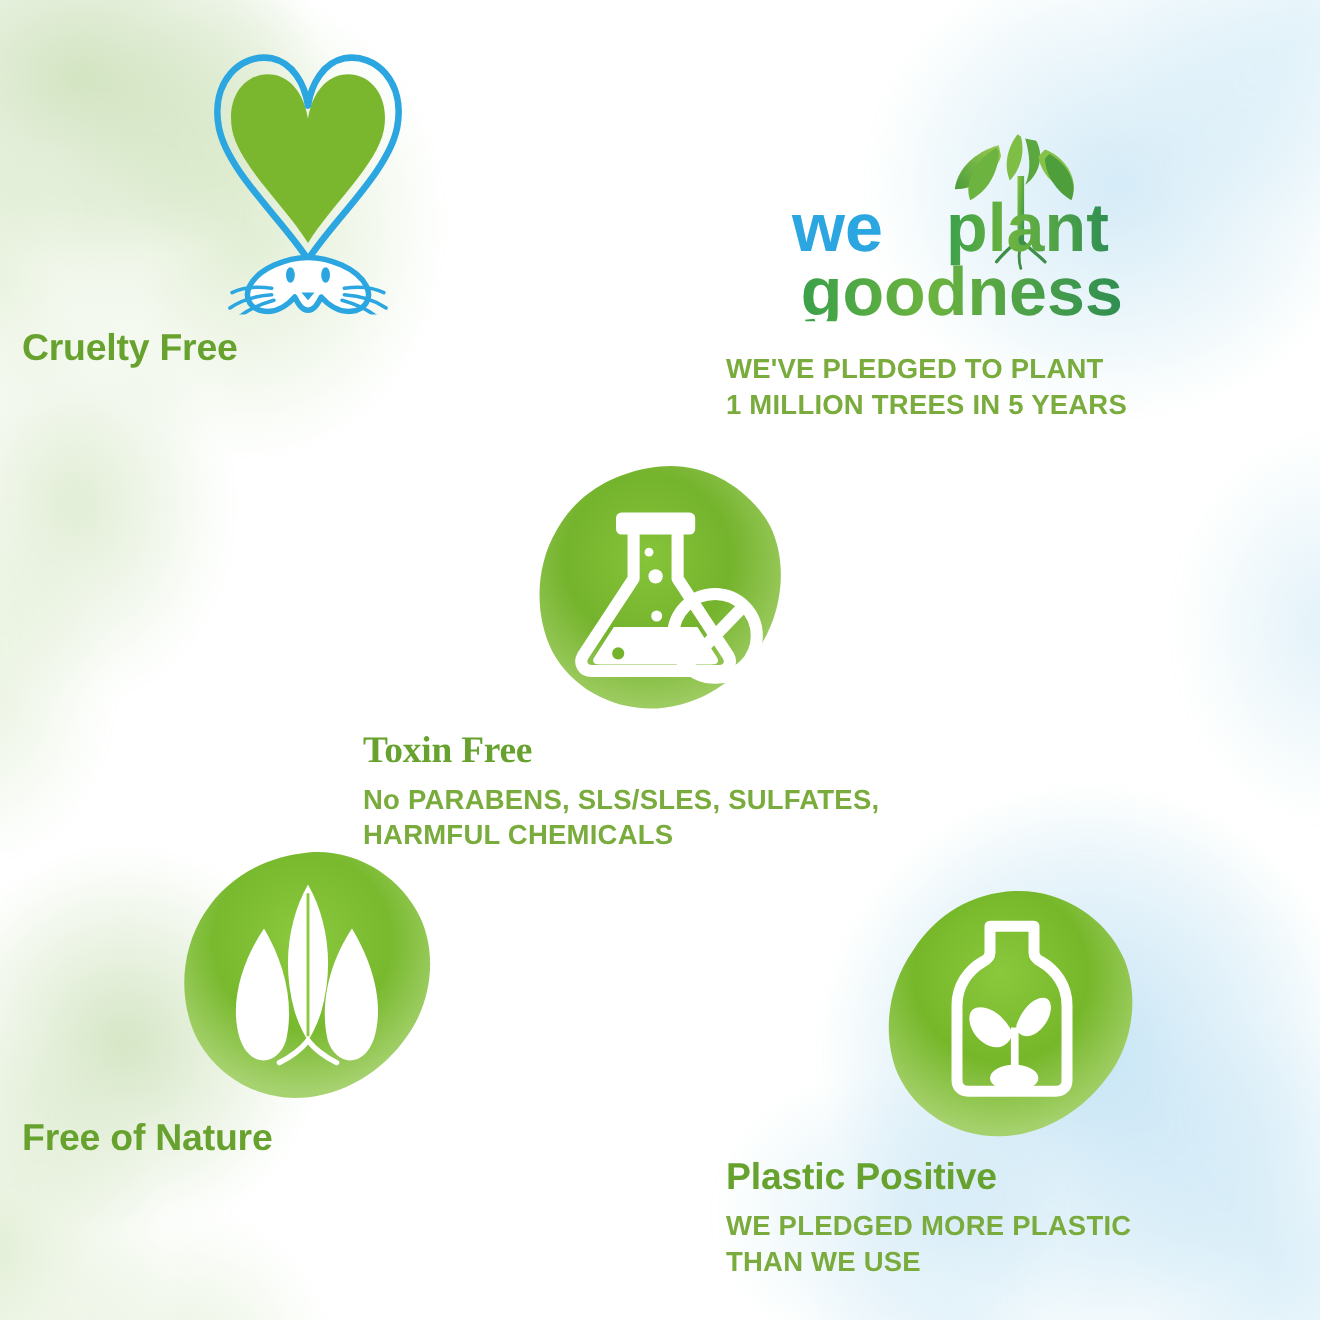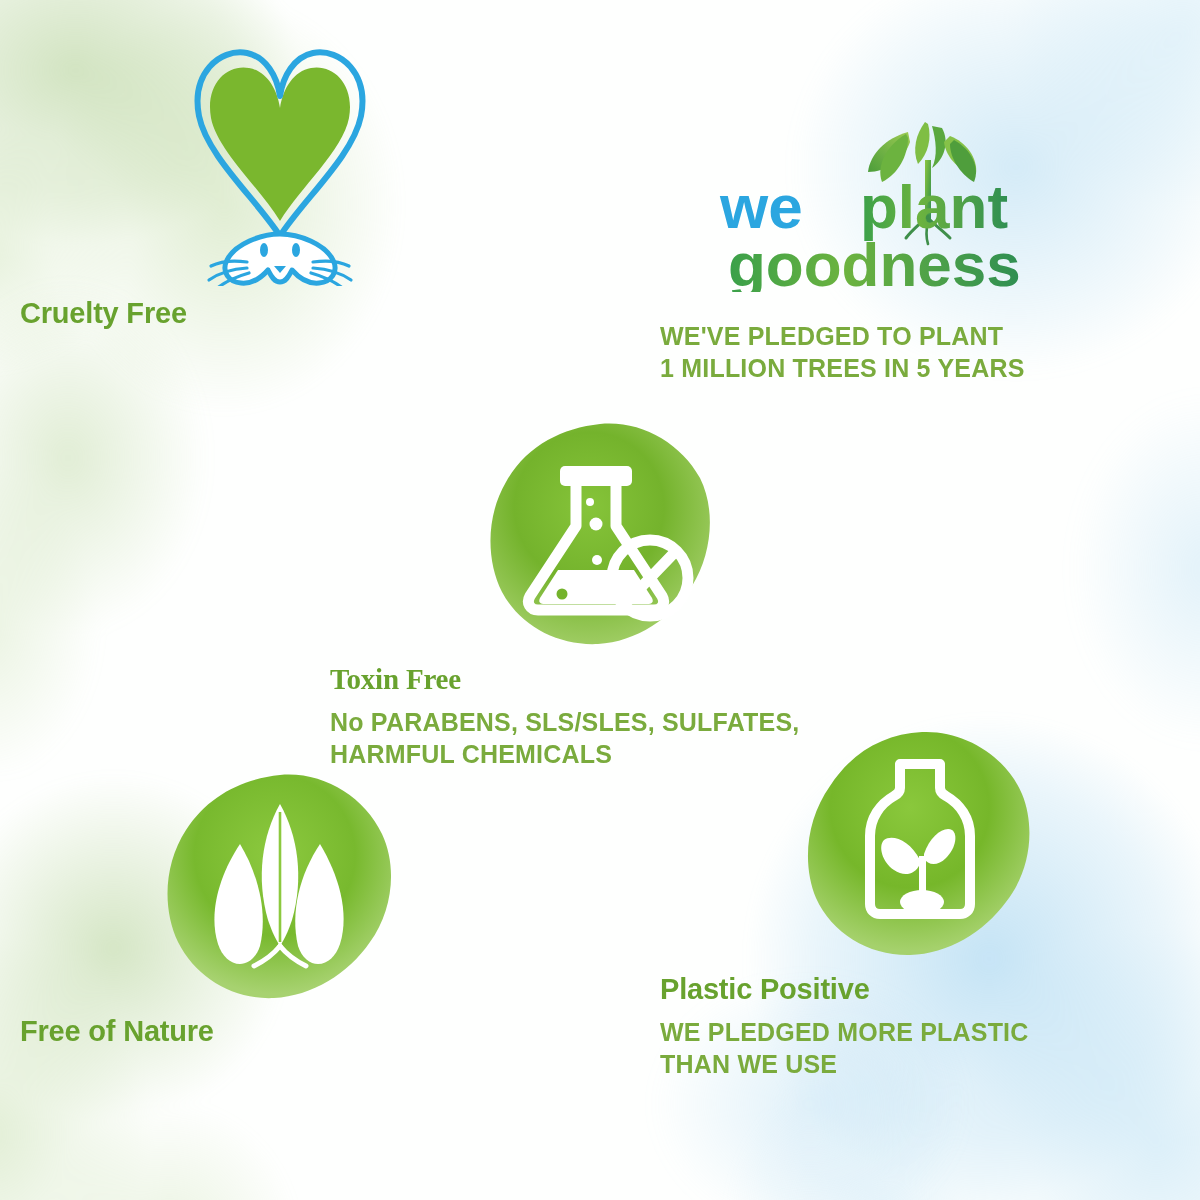--- a/index.html
+++ b/index.html
@@ -87,21 +87,21 @@
   
   .badge {
     position: absolute;
     text-align: left;
   }
   .badge-icon {
     display: block;
     margin: 0 auto;
   }
   .badge-title {
-    font-size: 29px;
+    font-size: 34px;
     font-weight: bold;
     color: #68a22e;
     letter-spacing: -0.2px;
     line-height: 1.1;
     margin: 0;
   }
   .badge-desc {
     font-size: 25px;
     font-weight: bold;
     color: #7aab3d;
@@ -109,21 +109,21 @@
     line-height: 1.28;
     margin: 10px 0 0 0;
     white-space: pre-line;
   }
 
   
   #badge-cruelty-free { left: 20px; top: 38px; width: 520px; }
   #badge-we-plant     { left: 660px; top: 120px; width: 520px; }
   #badge-toxin-free   { left: 330px; top: 418px; width: 540px; }
   #badge-best-nature  { left: 20px;  top: 770px; width: 520px; }
-  #badge-plastic-pos  { left: 660px; top: 728px; width: 520px; }
+  #badge-plastic-pos  { left: 660px; top: 806px; width: 520px; }
 
   #badge-cruelty-free .badge-title { margin-top: 10px; }
   #badge-we-plant .badge-desc { margin-top: 30px; }
   #badge-toxin-free .badge-title { margin-top: 14px; font-family: Liberation Serif, serif; }
   #badge-toxin-free .badge-desc { font-size: 25px; }
   #badge-best-nature .badge-title { margin-top: 14px; }
   #badge-plastic-pos .badge-title { margin-top: 14px; }
 
   .logo-wrap { position: relative; height: 250px; }
   .circle-wrap { position: relative; height: 232px; }

